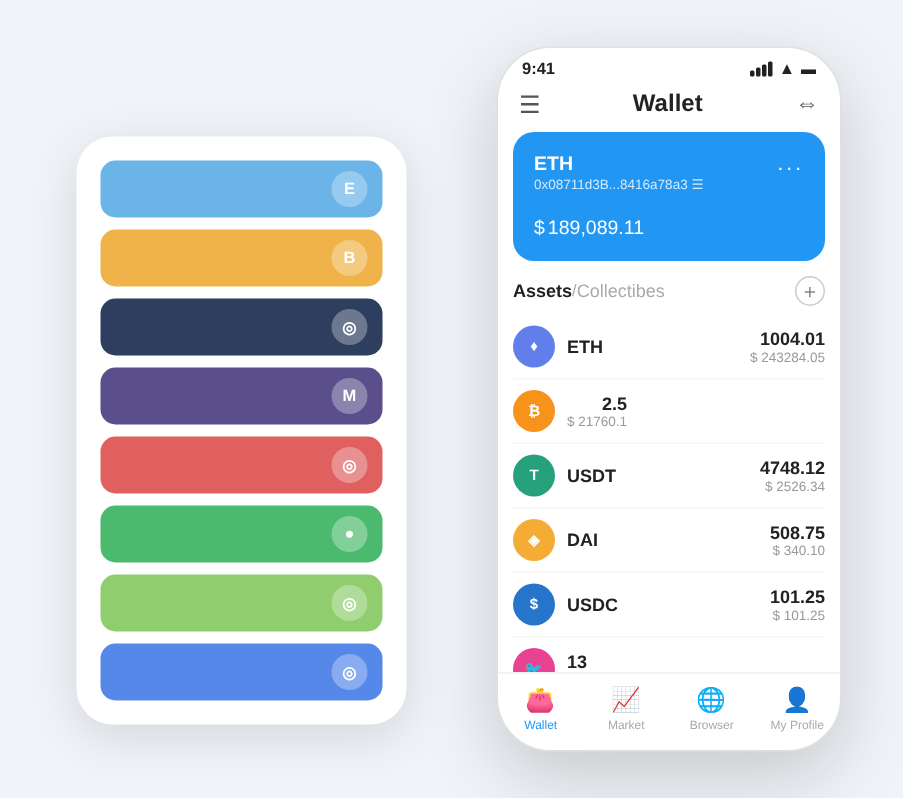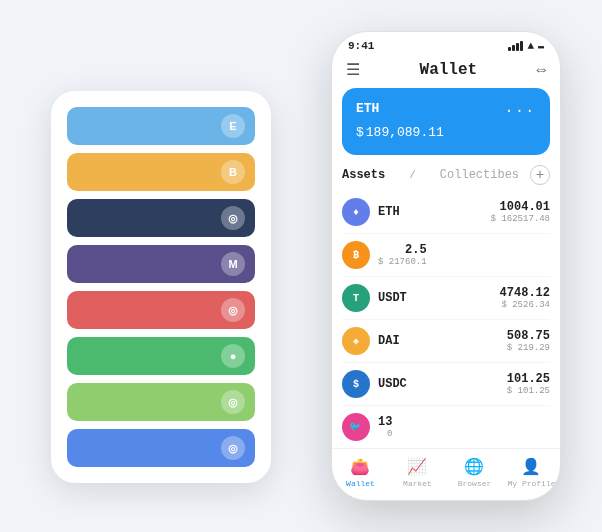--- a/index.html
+++ b/index.html
@@ -66,21 +66,20 @@
       top: 10px;
       width: 230px;
       height: 470px;
       background: white;
       border-radius: 36px;
       box-shadow: 0 16px 48px rgba(0,0,0,0.18);
       overflow: hidden;
       display: flex;
       flex-direction: column;
       border: 1.5px solid #e0e0e0;
-      font-family: Liberation Mono, monospace;
     }
 
     .phone-status-bar {
       display: flex;
       align-items: center;
       justify-content: space-between;
       padding: 8px 16px 4px;
       font-size: 11px;
       font-weight: 600;
       color: #222;
@@ -166,21 +165,21 @@
     
     .assets-header {
       display: flex;
       align-items: center;
       justify-content: space-between;
       margin-bottom: 6px;
     }
 
     .assets-tabs {
       display: flex;
-      gap: 24px;
+      gap: 0;
       align-items: center;
     }
 
     .assets-tab-active {
       font-size: 12px;
       font-weight: 600;
       color: #222;
     }
 
     .assets-tab-sep {
@@ -359,20 +358,21 @@
       <span class="header-icon">⇔</span>
     </div>
 
     <div class="phone-content">
 
       <div class="eth-card">
         <div class="eth-card-header">
           <span class="eth-card-title">ETH</span>
           <span class="eth-card-dots">...</span>
         </div>
+        <div class="eth-card-address">0x08711d3B...8416a78a3 ☰</div>
         <div class="eth-card-balance">
           <span>$</span><span>189,089.11</span>
         </div>
       </div>
 
       <div class="assets-header">
         <div class="assets-tabs">
           <span class="assets-tab-active">Assets</span>
           <span class="assets-tab-sep">/</span>
           <span class="assets-tab-inactive">Collectibes</span>
@@ -380,21 +380,21 @@
         <div class="assets-add">+</div>
       </div>
 
       <div class="asset-list">
 
       <div class="asset-row">
             <div class="asset-icon" style="background: rgb(98, 126, 234); color: white;">♦</div>
             <div class="asset-name">ETH</div>
             <div class="asset-amounts">
               <span class="asset-amount-primary">1004.01</span>
-              <span class="asset-amount-secondary">$ 162517.48</span>
+              <span class="asset-amount-secondary">$ 243284.05</span>
             </div>
           </div>
           <div class="asset-row">
             <div class="asset-icon" style="background: rgb(247, 147, 26); color: white;">₿</div>
             <div class="asset-amounts">
               <span class="asset-amount-primary">2.5</span>
               <span class="asset-amount-secondary">$ 21760.1</span>
             </div>
           </div>
           <div class="asset-row">
@@ -403,21 +403,21 @@
             <div class="asset-amounts">
               <span class="asset-amount-primary">4748.12</span>
               <span class="asset-amount-secondary">$ 2526.34</span>
             </div>
           </div>
           <div class="asset-row">
             <div class="asset-icon" style="background: rgb(245, 172, 55); color: white;">◈</div>
             <div class="asset-name">DAI</div>
             <div class="asset-amounts">
               <span class="asset-amount-primary">508.75</span>
-              <span class="asset-amount-secondary">$ 219.29</span>
+              <span class="asset-amount-secondary">$ 340.10</span>
             </div>
           </div>
           <div class="asset-row">
             <div class="asset-icon" style="background: rgb(39, 117, 202); color: white;">$</div>
             <div class="asset-name">USDC</div>
             <div class="asset-amounts">
               <span class="asset-amount-primary">101.25</span>
               <span class="asset-amount-secondary">$ 101.25</span>
             </div>
           </div>

